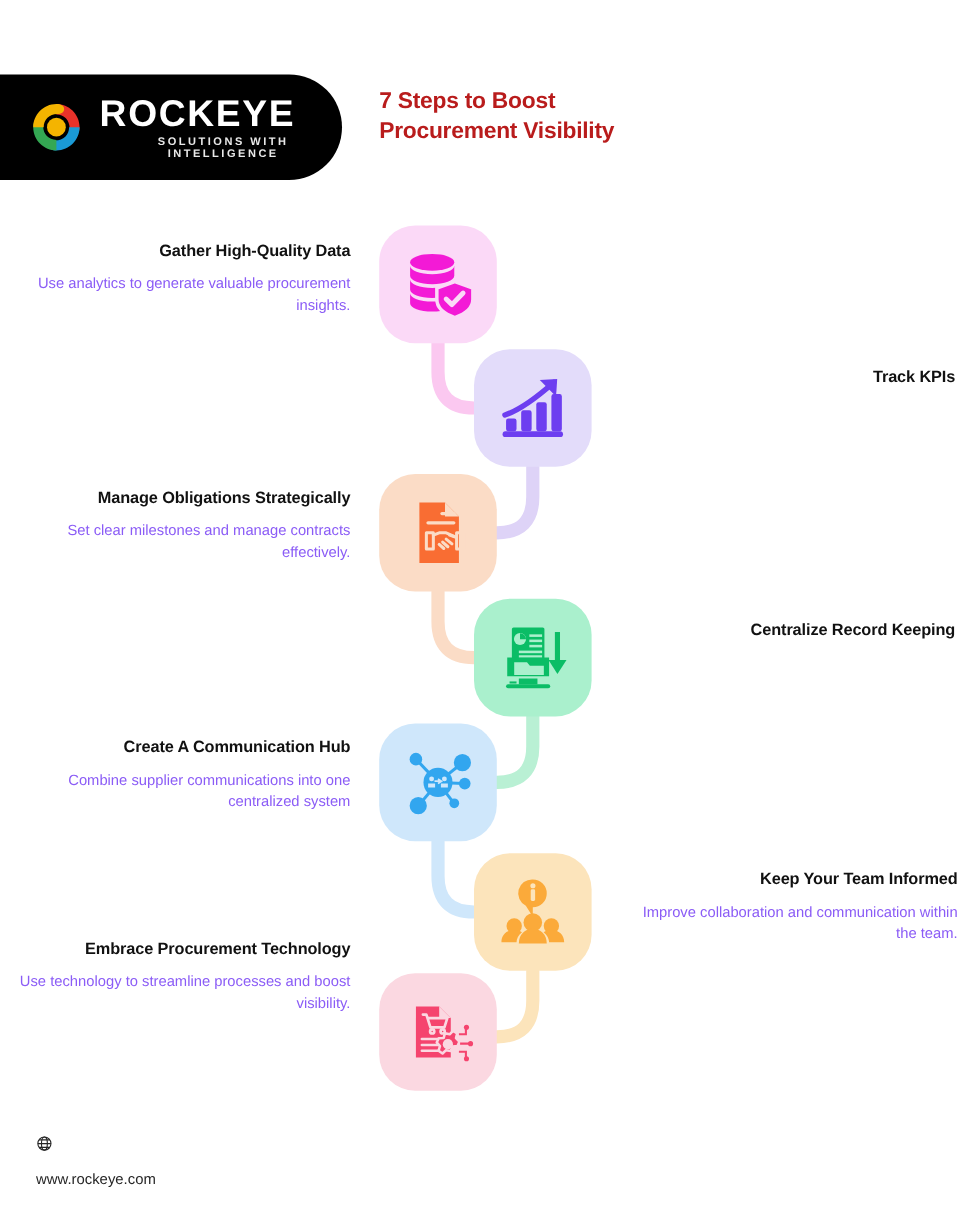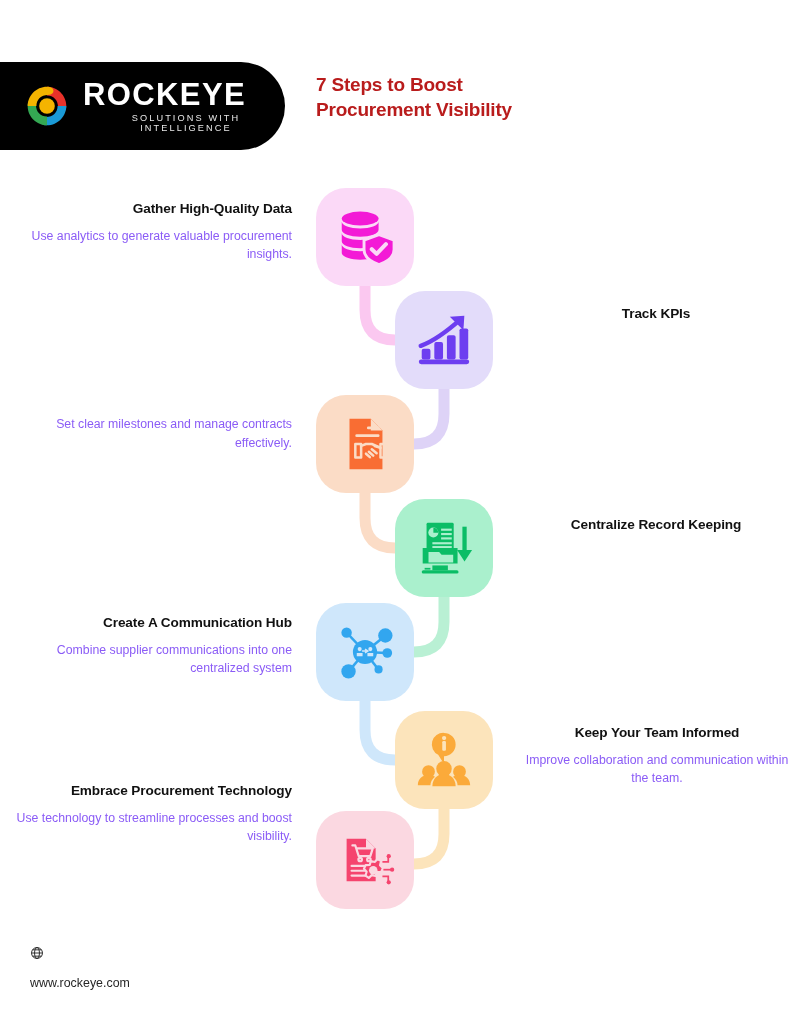--- a/index.html
+++ b/index.html
@@ -23,21 +23,21 @@
     display:flex; align-items:center;
     padding-left:44px;
   }
   .logo-mark { width:46px; height:46px; flex:0 0 46px; }
   .logo-wordblock { margin-left:13px; display:flex; flex-direction:column; }
   .logo-word {
     color:#ffffff; font-size:31px; font-weight:700;
     letter-spacing:1.4px; line-height:1.02;
   }
   .logo-tag {
-    color:#e8e8e8; font-size:9.2px; font-weight:400;
+    color:#e8e8e8; font-size:9.2px; font-weight:700;
     letter-spacing:2.1px; margin-top:3px; text-align:center;
     padding-left:4px;
   }
 
   .page-title {
     position:absolute; top:32px; left:316px;
     font-size:19px; font-weight:700; line-height:1.33;
     letter-spacing:-0.2px; color:#b91c1c;
     max-width:420px;
   }
@@ -58,21 +58,21 @@
   .txt .hd {
     font-size:13.6px; font-weight:700; color:#111111;
     letter-spacing:-0.1px; line-height:1.3;
   }
   .txt .bd {
     margin-top:9px;
     font-size:12.3px; font-weight:400; color:#8b5cf6;
     line-height:1.52;
   }
   .txt.left { text-align:right;padding-left:14px; }
-  .txt.right { text-align:center; }
+  .txt.right { text-align:right; }
 
   
   .footer {
     position:absolute; left:30px; bottom:34px;
     display:flex; align-items:flex-start; gap:16px;flex-direction:column;
   }
   .footer .globe { width:14px; height:14px; display:block; }
   .footer .url { font-size:12.4px; color:#262626; font-weight:400; }
 </style>
 </head>
@@ -163,20 +163,21 @@
           <path d="M28 34 l5-2 h6 l7 3"></path>
           <path d="M33 42 l4 3.5"></path>
           <path d="M36 40 l4.5 4"></path>
           <path d="M39 37.5 l5 4"></path>
           <path d="M48 36 l-6 -2"></path>
         </g>
       </g>
     </svg>
   </div>
   <div class="txt left" style="left:0px; top:406px; width:292px;">
+    <div class="hd">Manage Obligations Strategically</div>
     <div class="bd">Set clear milestones and manage contracts effectively.</div>
   </div>
 
   <div class="tile" style="left:395px; top:499px; background:#aaf0cd;">
     <svg viewBox="0 0 64 64">
       <g fill="#0bbd66">
         <rect x="14" y="6" width="28" height="30" rx="1.5"></rect>
         <circle cx="21" cy="16" r="5.2" fill="#aaf0cd"></circle>
         <path d="M21 11 a5.2 5.2 0 0 1 5.2 5.2 h-5.2z" fill="#0bbd66"></path>
         <rect x="29" y="12" width="11" height="2.2" fill="#aaf0cd"></rect>

